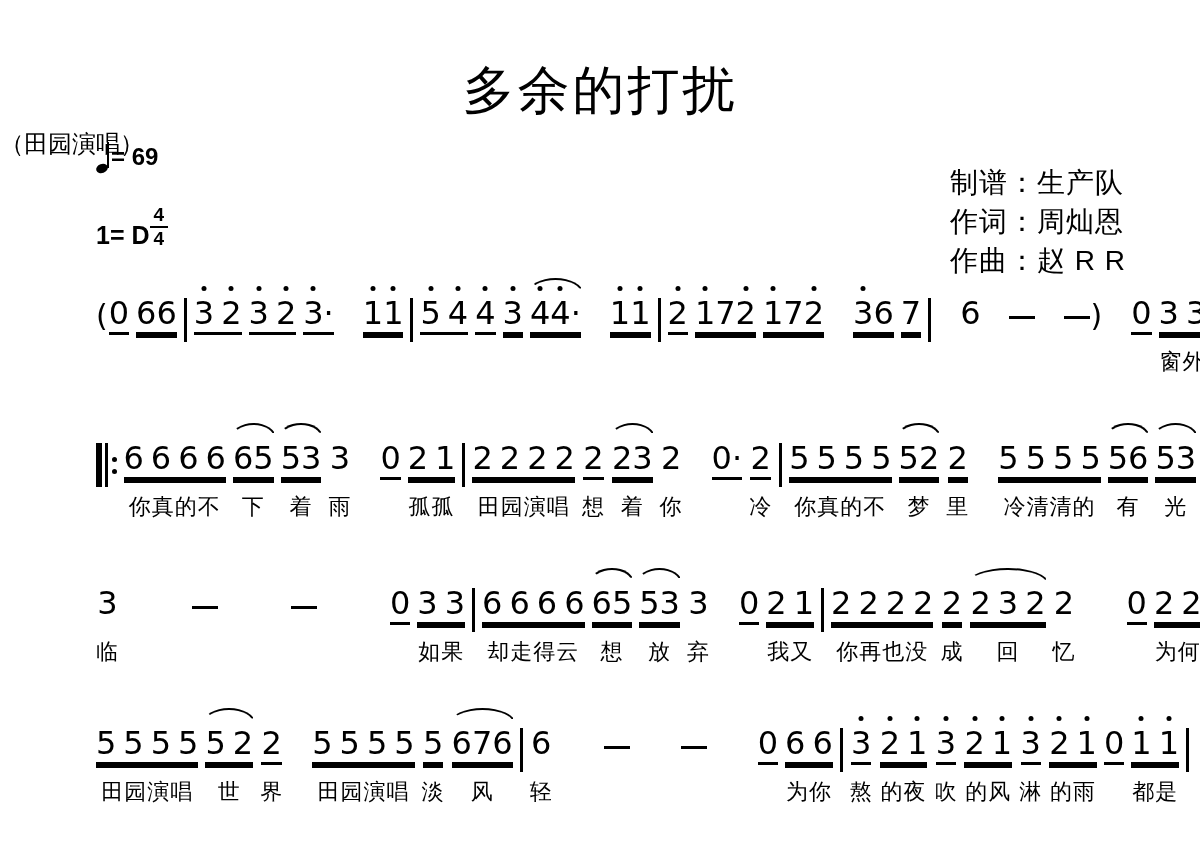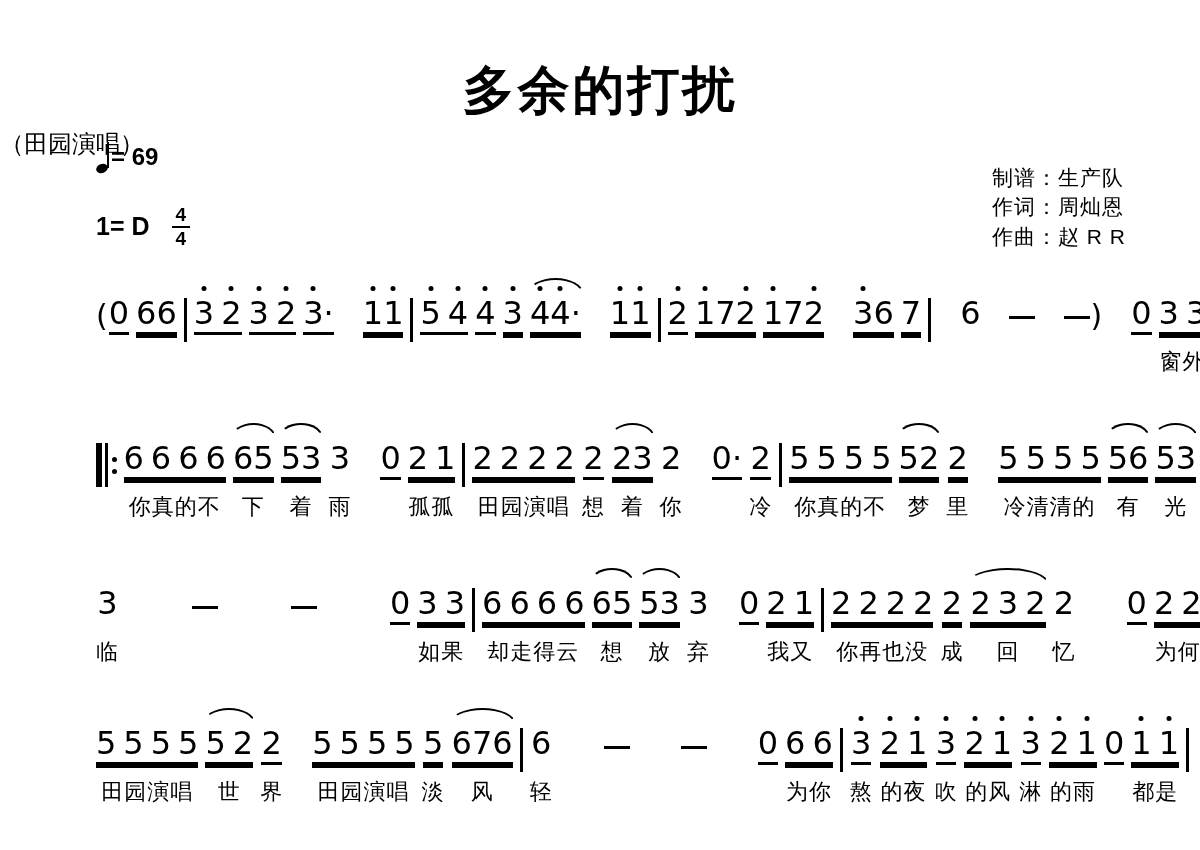--- a/index.html
+++ b/index.html
@@ -1,32 +1,32 @@
 <!DOCTYPE html>
 <html><head>
 <meta charset="utf-8">
 <style>
   html,body{margin:0;padding:0}
   body{width:1200px;height:850px;background:#fff;color:#000;position:relative;overflow:hidden;
        font-family:"Liberation Sans",sans-serif}
   .title{position:absolute;top:56px;left:0;width:100%;text-align:center;
-         font-size:52px;font-weight:bold;letter-spacing:3px}
+         font-size:52px;font-weight:normal;letter-spacing:3px}
   .subtitle{position:absolute;top:128px;left:0;width:100%;text-align:left;font-size:24px}
   .tempo{position:absolute;left:96px;top:140px;font-size:24px;font-weight:bold;
          display:flex;align-items:center;}
   .qnote{position:relative;width:15px;height:34px;display:inline-block}
   .qnote .head{position:absolute;left:0;bottom:1px;width:12px;height:9px;background:#000;
                border-radius:50%;transform:rotate(-20deg)}
   .qnote .stem{position:absolute;right:2px;top:2px;width:2.5px;height:26px;background:#000}
   .keysig{position:absolute;left:96px;top:204px;font-size:25px;font-weight:bold;
-          display:flex;align-items:center;gap:22px}
+          display:flex;align-items:flex-end;gap:0}
   .frac{display:inline-flex;flex-direction:column;align-items:center;font-size:19px;
         font-weight:bold;line-height:1.15}
   .frac .num{border-bottom:2.5px solid #000;padding:0 4px}
-  .credits{position:absolute;right:74px;top:163px;font-size:21px;line-height:1.4;letter-spacing:1px}
+  .credits{position:absolute;right:74px;top:163px;font-size:28px;line-height:1.4;letter-spacing:1px}
   .credits div{white-space:nowrap}
 
   .sysline{position:absolute;left:96px;display:flex;align-items:flex-start}
   .l0{top:283px}.l1{top:428px}.l2{top:573px}.l3{top:713px}
   .tok{display:flex;flex-direction:column;align-items:center;margin-right:7px}
   .nt{height:52px;display:flex;align-items:flex-end;position:relative}
   .grp{display:inline-flex;align-items:flex-end;position:relative;font-size:32px;line-height:1;
        font-family:"DejaVu Sans",sans-serif;padding-bottom:3px;border-bottom:3px solid transparent}
   .grp.u1,.grp.u2{border-bottom-color:#000}
   .grp.u2::after{content:"";position:absolute;left:0;right:0;bottom:-6px;height:3px;background:#000}

